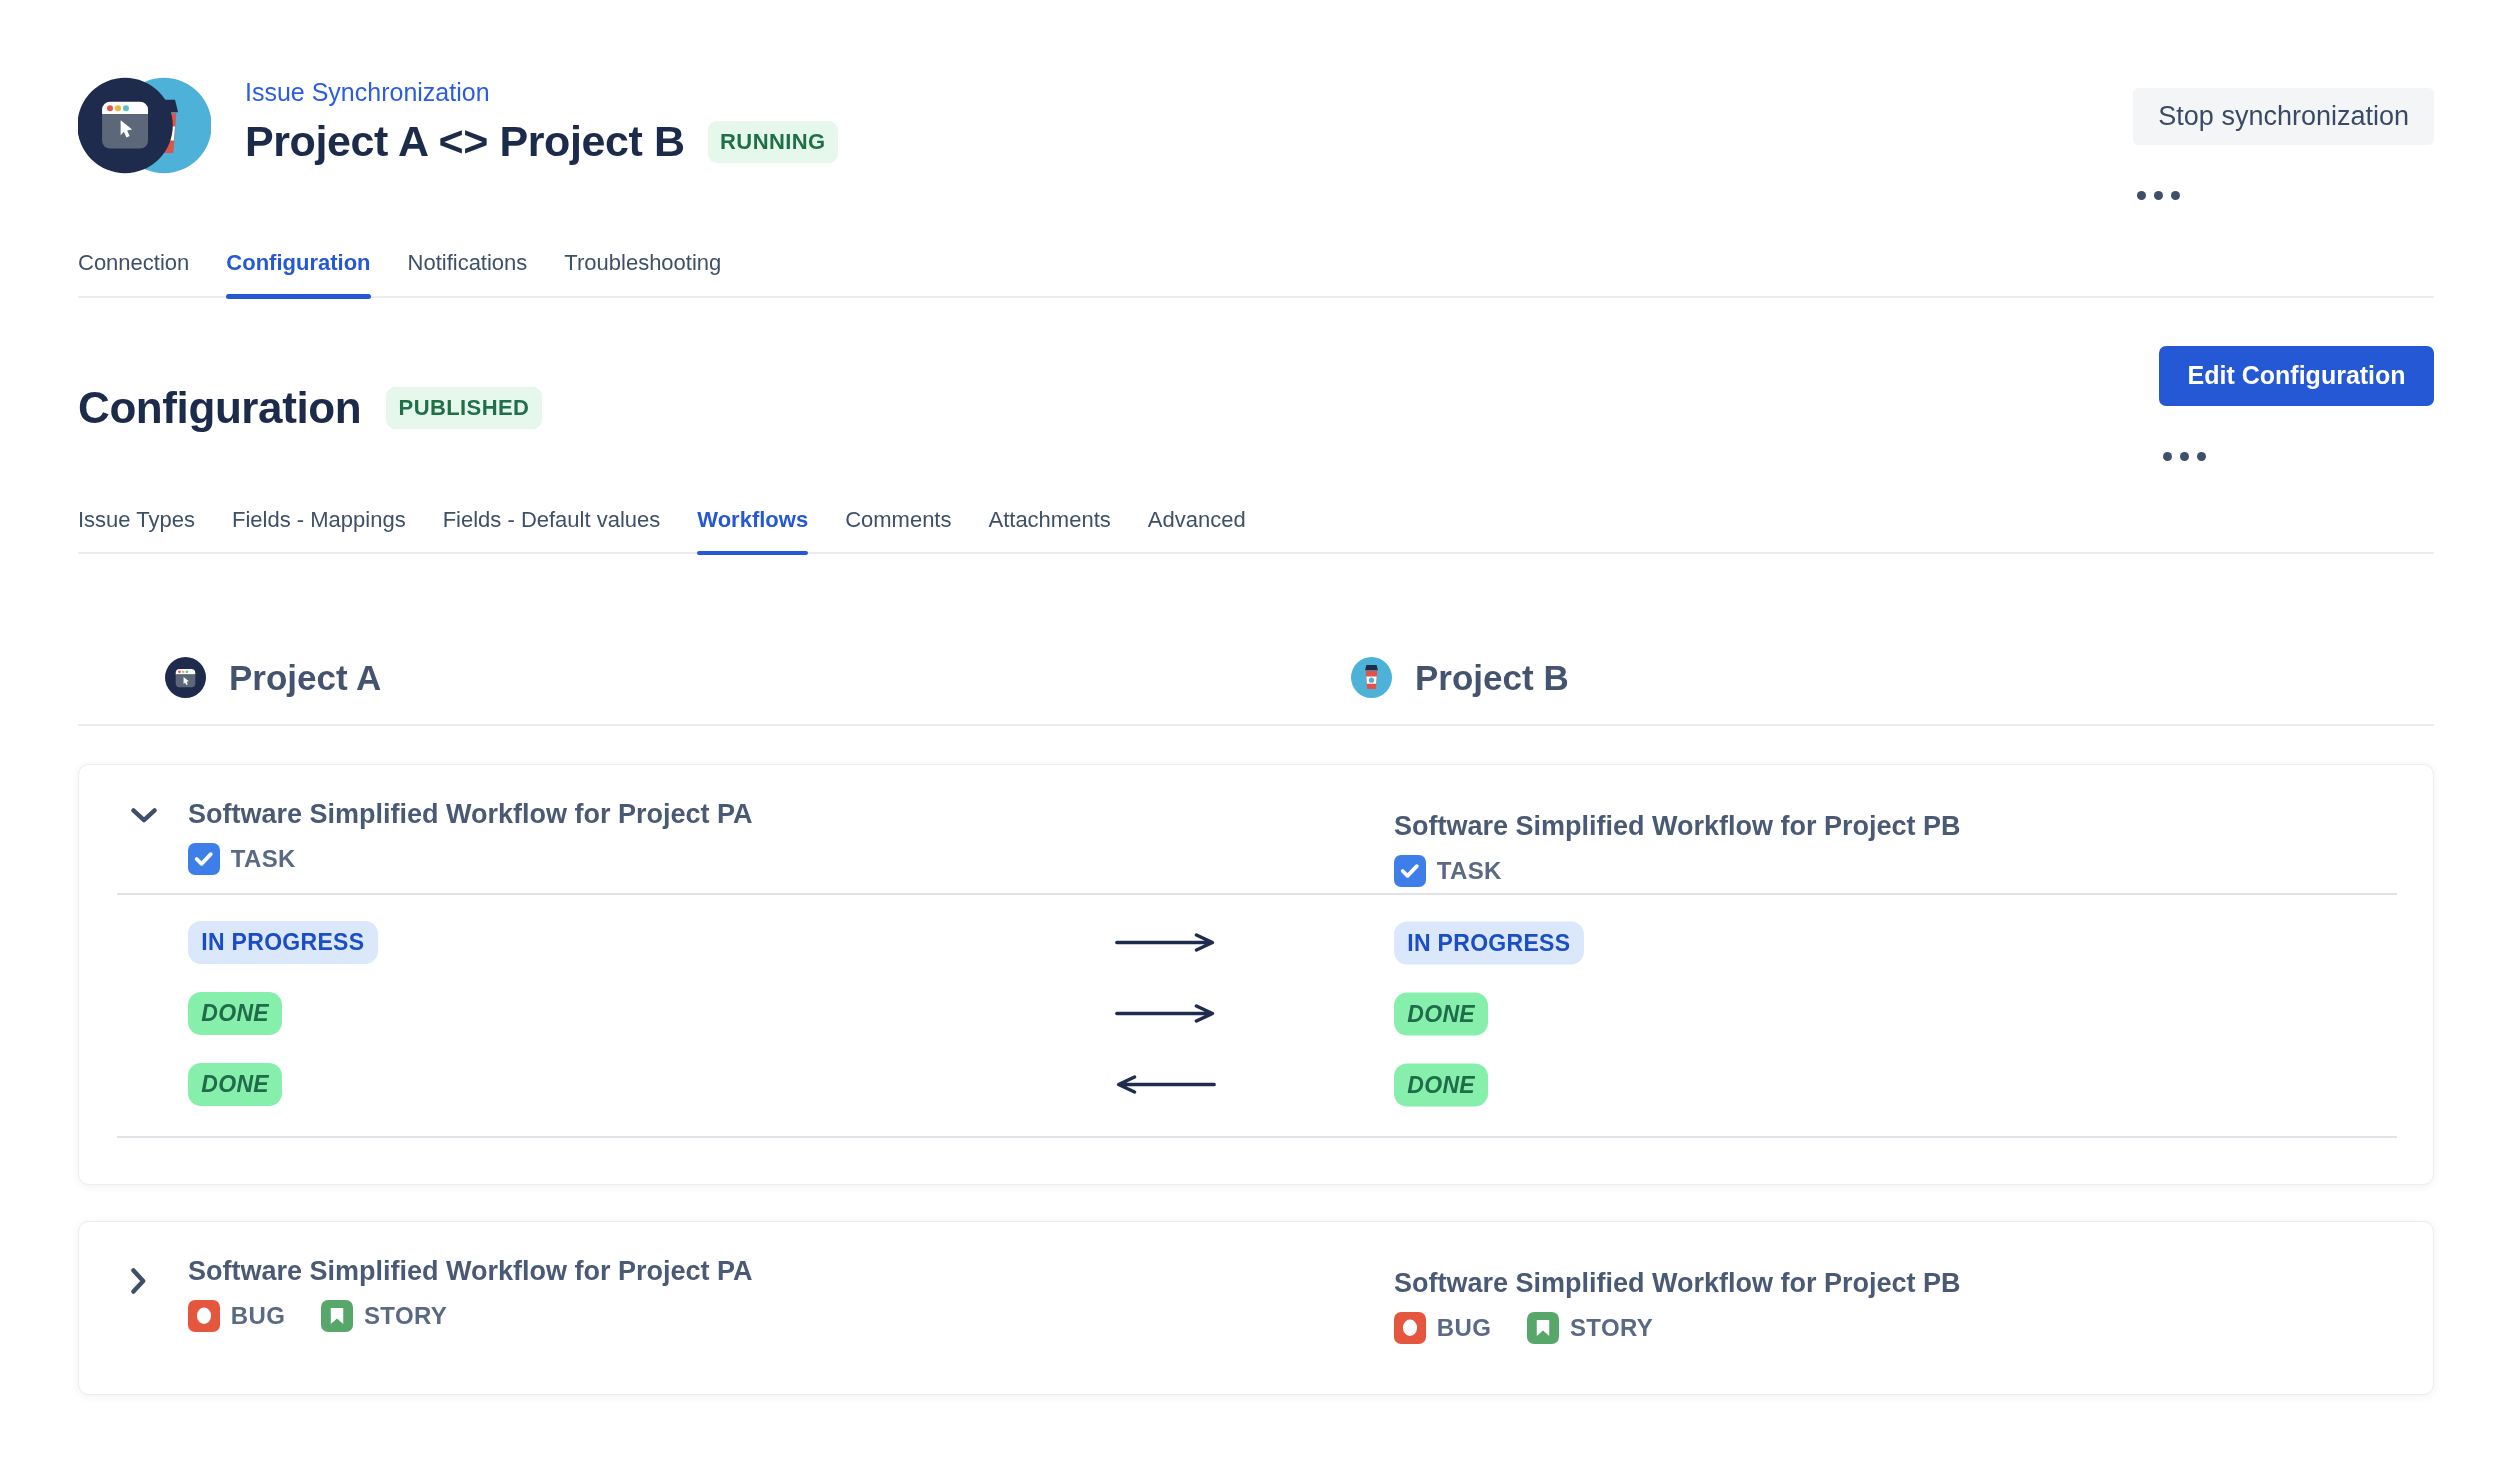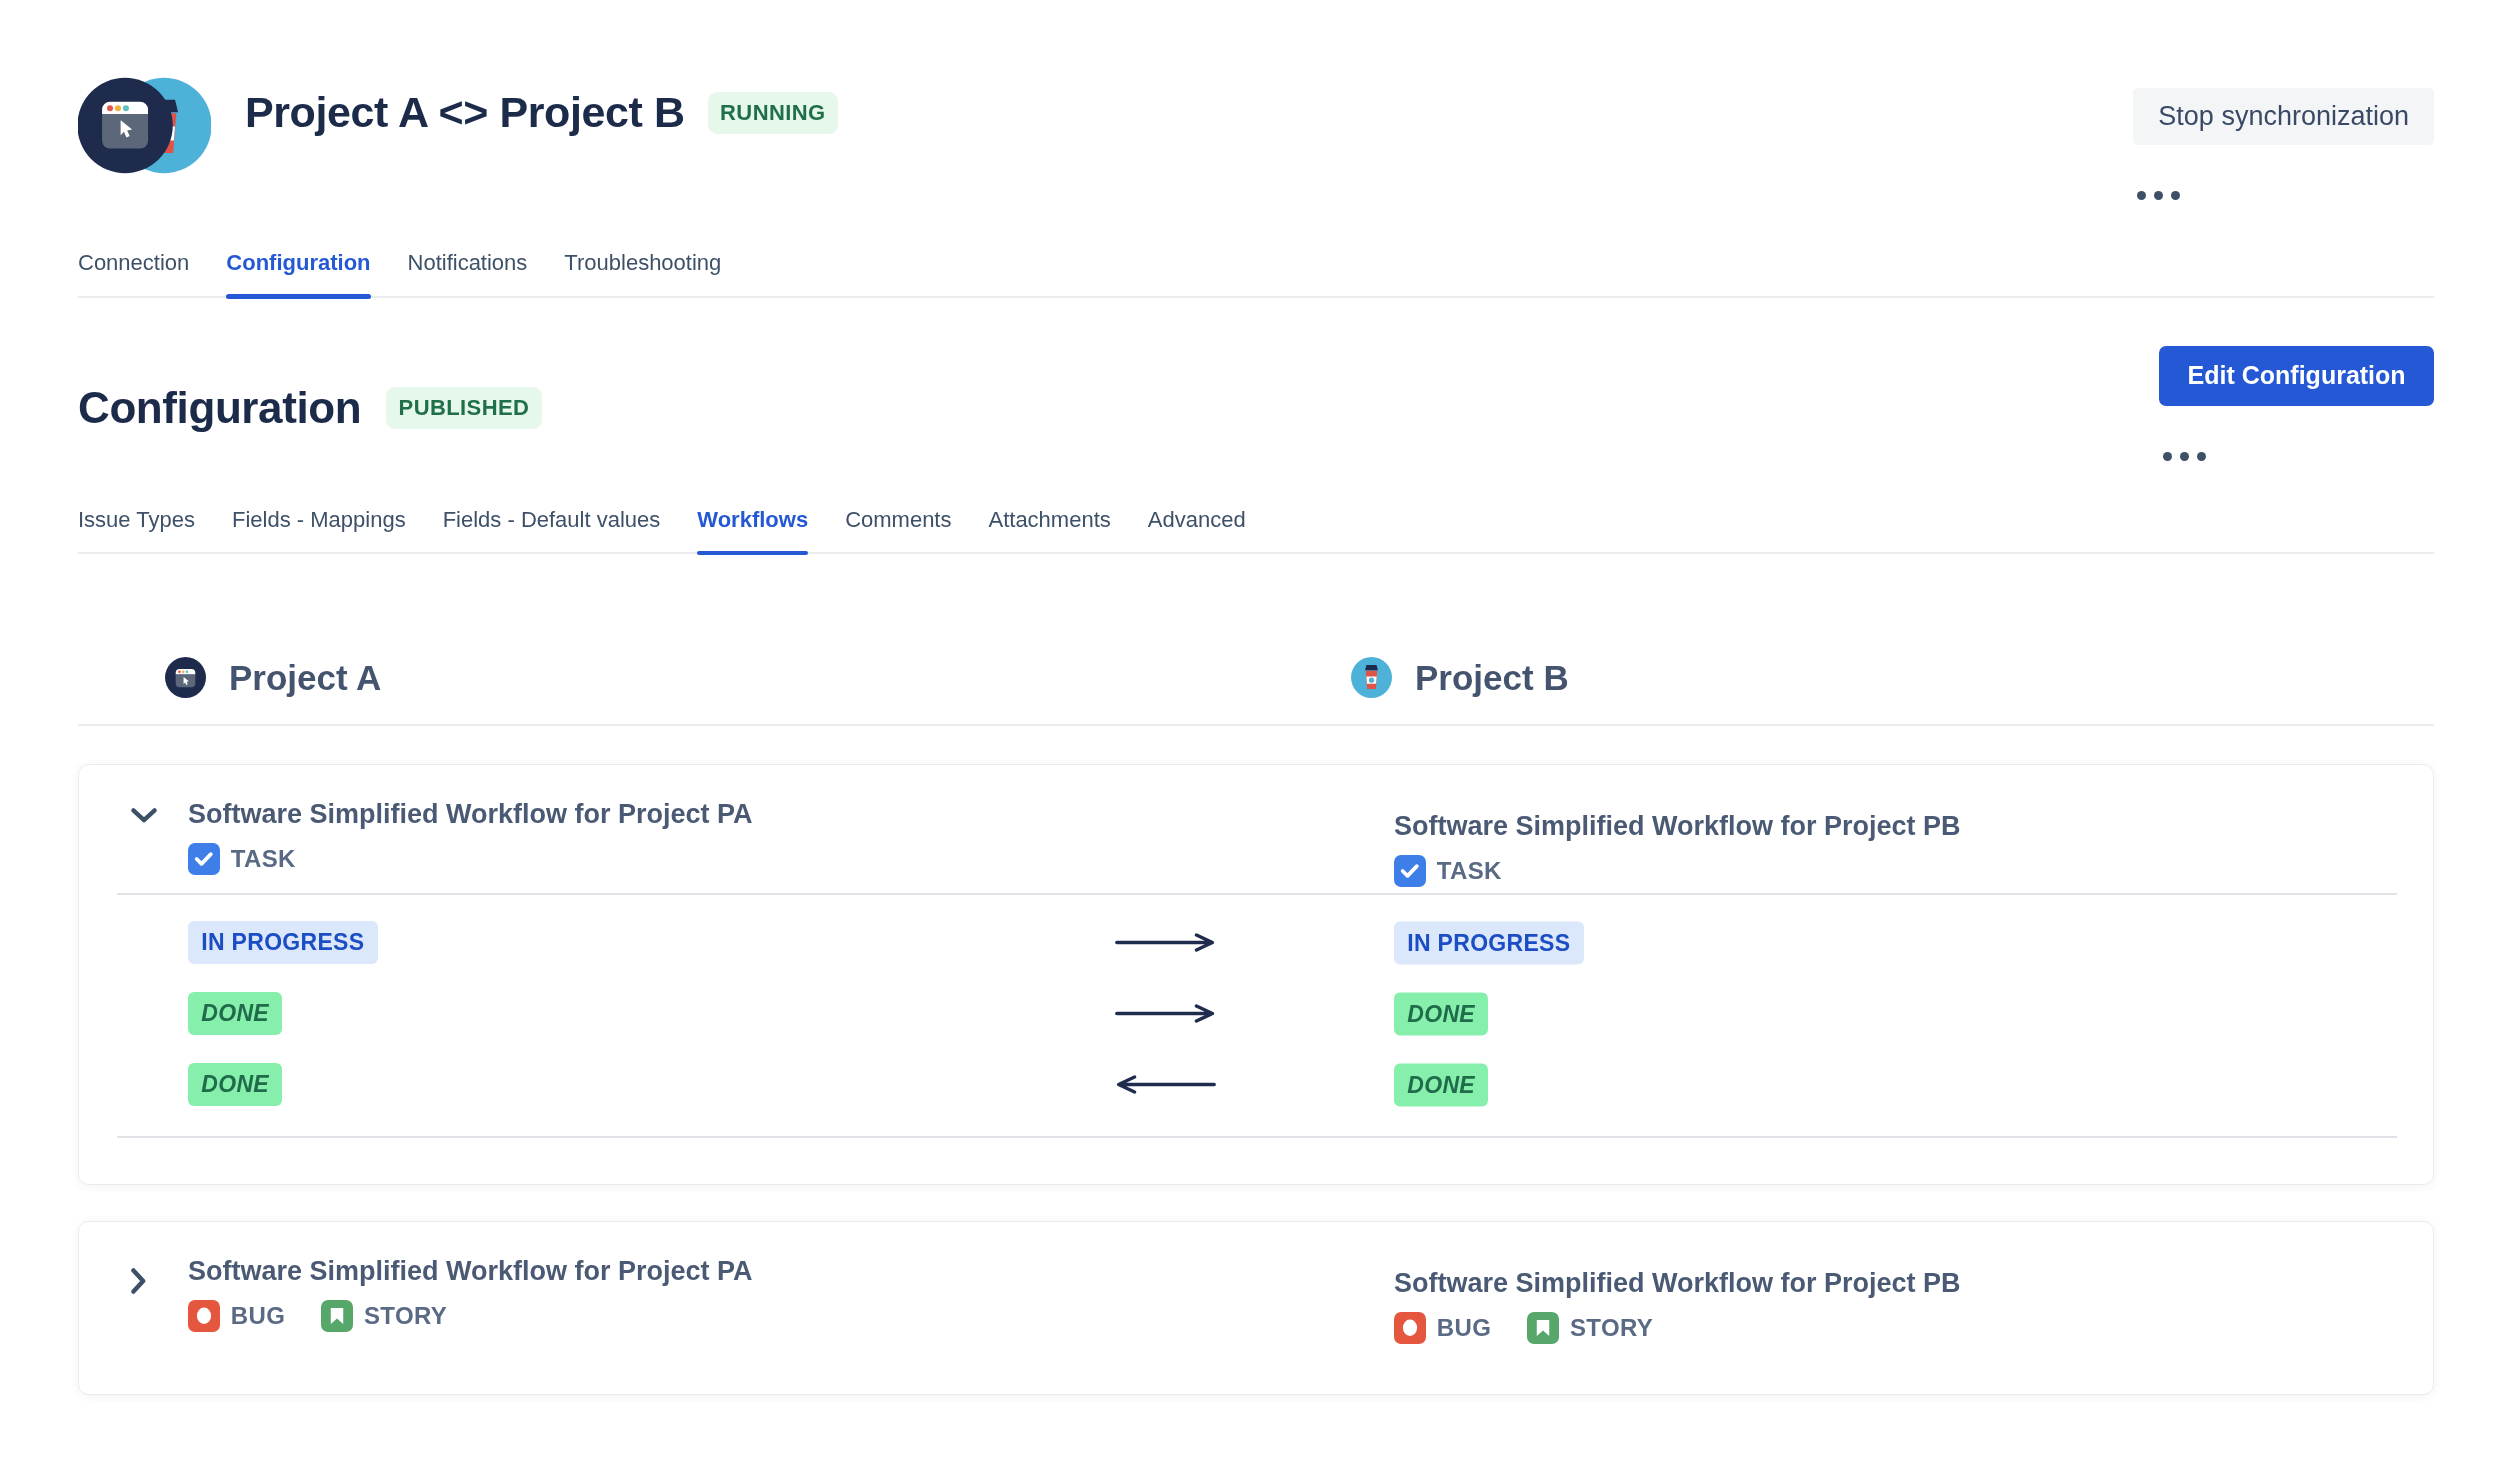--- a/index.html
+++ b/index.html
@@ -58,21 +58,21 @@
   .ti-bug  { background:#E5563F; }
   .ti-story{ background:#56A769; }
   .type-label { font-size:24px; font-weight:bold; color:#5A6A85; letter-spacing:0.4px; }
   .head-right { position:absolute; left:1315px; top:46px; }
   .card-div { height:1.8px; background:#E1E3E9; margin:16px 36px 0 38px; }
   .map-rows { padding-top:12.4px; }
   .map-row { position:relative; height:71px; display:flex; align-items:center; padding-left:109px; }
   .map-arrow { position:absolute; left:1011px; width:151px; display:flex; justify-content:center; }
   .map-right { position:absolute; left:1315px; top:50%; transform:translateY(-50%); }
   .status-badge { display:inline-block; font-size:23px; font-weight:bold; padding:8px 13.3px;
-                  border-radius:6px; letter-spacing:0.3px; }
+                  border-radius:13px; letter-spacing:0.3px; }
   .st-blue { background:#DBE7FA; color:#1B4DC4; }
   .st-green{ background:#86efac; color:#1F6B4A;font-style:italic; }
   .card-foot { height:46px; }
   .card-head.collapsed { padding-bottom:60px; }
 </style>
 </head>
 <body>
 
 <div class="page">
 
@@ -90,20 +90,21 @@
         <g>
           <path d="M27 43 v-5 a9 9 0 0 1 9 -9 h34 a9 9 0 0 1 9 9 v5 z" fill="#ffffff"></path>
           <circle cx="36" cy="36.5" r="3.4" fill="#E5564A"></circle>
           <circle cx="45" cy="36.5" r="3.4" fill="#F0B43C"></circle>
           <circle cx="54" cy="36.5" r="3.4" fill="#5FC0C0"></circle>
           <path d="M27 43 h52 v30 a9 9 0 0 1 -9 9 h-34 a9 9 0 0 1 -9 -9 z" fill="#5C6879"></path>
           <path d="M48 50 l13 10.5 -5.6 1.1 2.8 6.3 -3.6 1.7 -2.9 -6.4 -3.7 3.9 z" fill="#ffffff"></path>
         </g>
       </svg>
       <div class="header-text">
+        <div class="breadcrumb">Issue Synchronization</div>
         <div class="title-row">
           <div class="conn-title">Project A &lt;&gt; Project B</div>
           <span class="badge-green-soft">RUNNING</span>
         </div>
       </div>
     </div>
     <div class="header-right">
       <button class="btn-subtle">Stop synchronization</button>
       <div class="meatball">
         <i></i>

